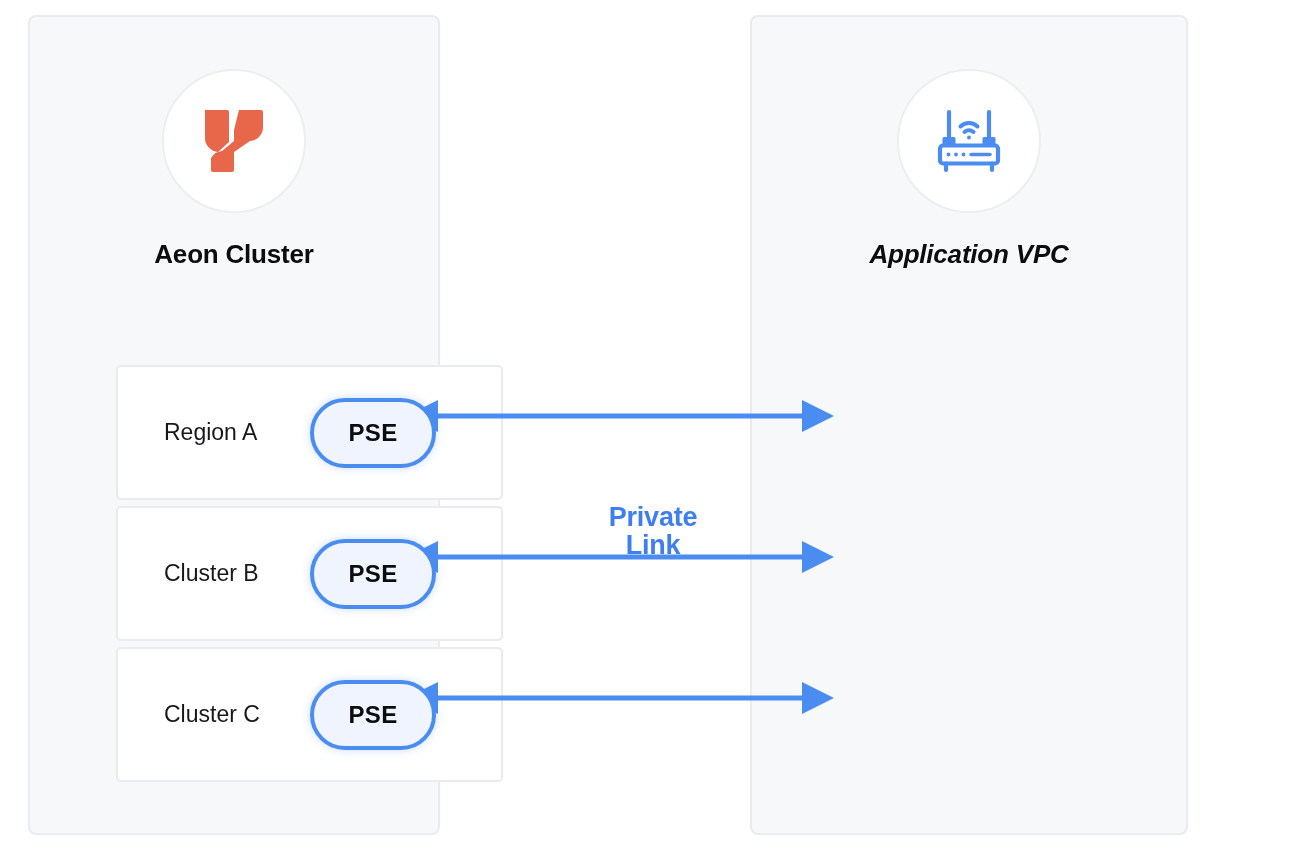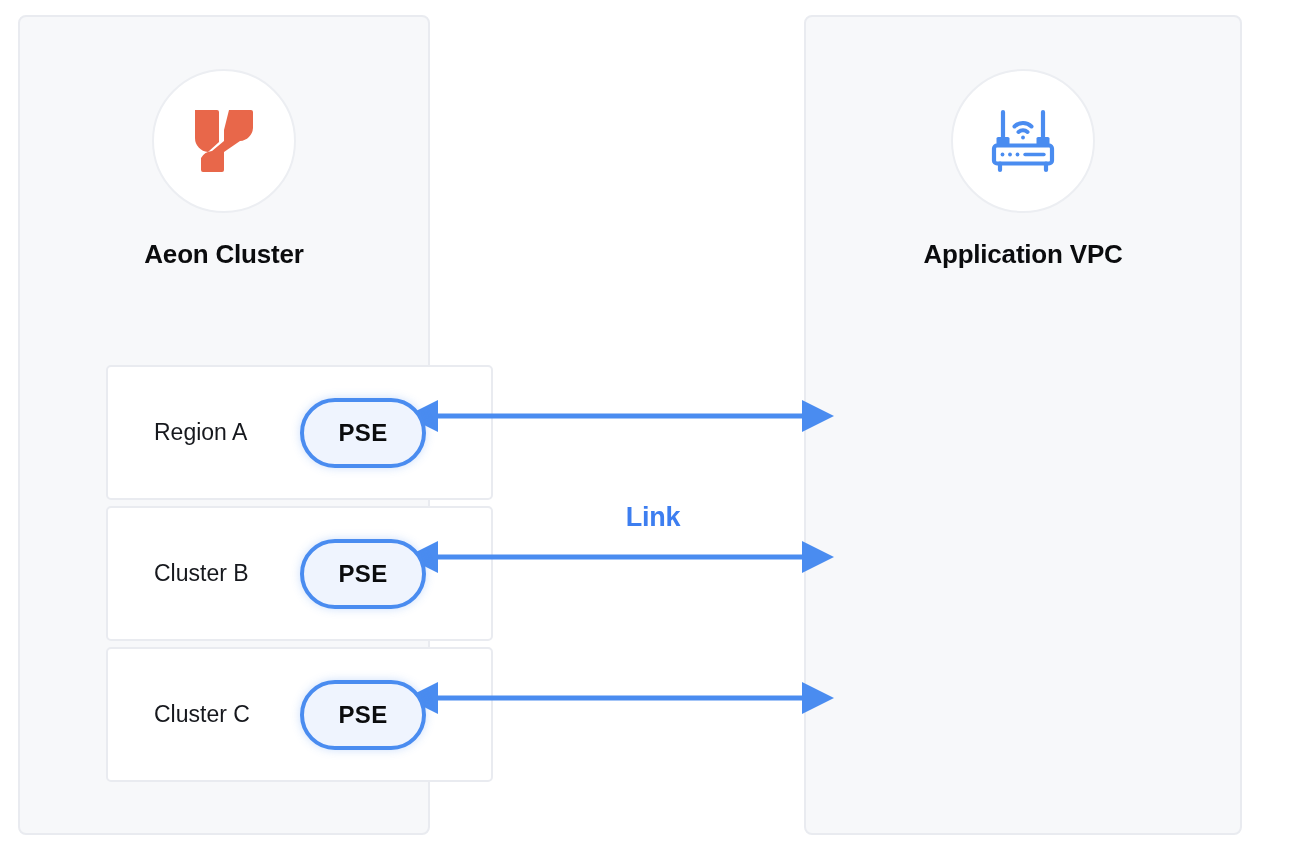--- a/index.html
+++ b/index.html
@@ -15,22 +15,22 @@
     background: #ffffff;
   }
 
   
   .panel {
     position: absolute;
     background: #f7f8fa;
     border: 2px solid #e9ebf0;
     border-radius: 8px;
   }
-  #panel-left  { left: 18px;  top: 15px; width: 412px; height: 820px; }
-  #panel-right { left: 804px; top: 15px; width: 438px; height: 820px; }
+  #panel-left  { left: 28px;  top: 15px; width: 412px; height: 820px; }
+  #panel-right { left: 750px; top: 15px; width: 438px; height: 820px; font-style: italic; }
 
   
   .panel-header {
     position: absolute;
     left: 0; right: 0; top: 52px;
     display: flex;
     flex-direction: column;
     align-items: center;
   }
   .icon-circle {
@@ -231,16 +231,17 @@
     <polygon points="434,20 402,4 402,36" fill="#4a8cf0"></polygon>
   </svg>
 
   <svg class="arrow-svg arrow-y-2" viewBox="0 0 440 40">
     <line x1="34" y1="20" x2="406" y2="20" stroke="#4a8cf0" stroke-width="5"></line>
     <polygon points="6,20 38,4 38,36" fill="#4a8cf0"></polygon>
     <polygon points="434,20 402,4 402,36" fill="#4a8cf0"></polygon>
   </svg>
 
   <div id="private-link-label">
+    <div class="pl-line one">Private</div>
     <div class="pl-line two">Link</div>
   </div>
 
 </div>
 
 </body></html>

